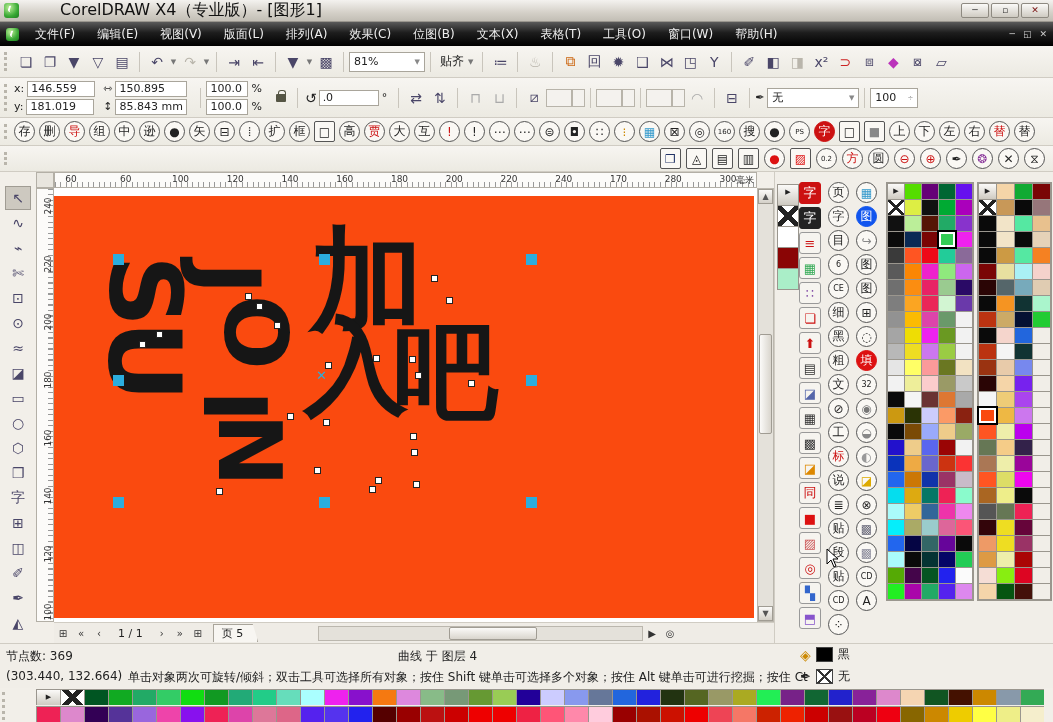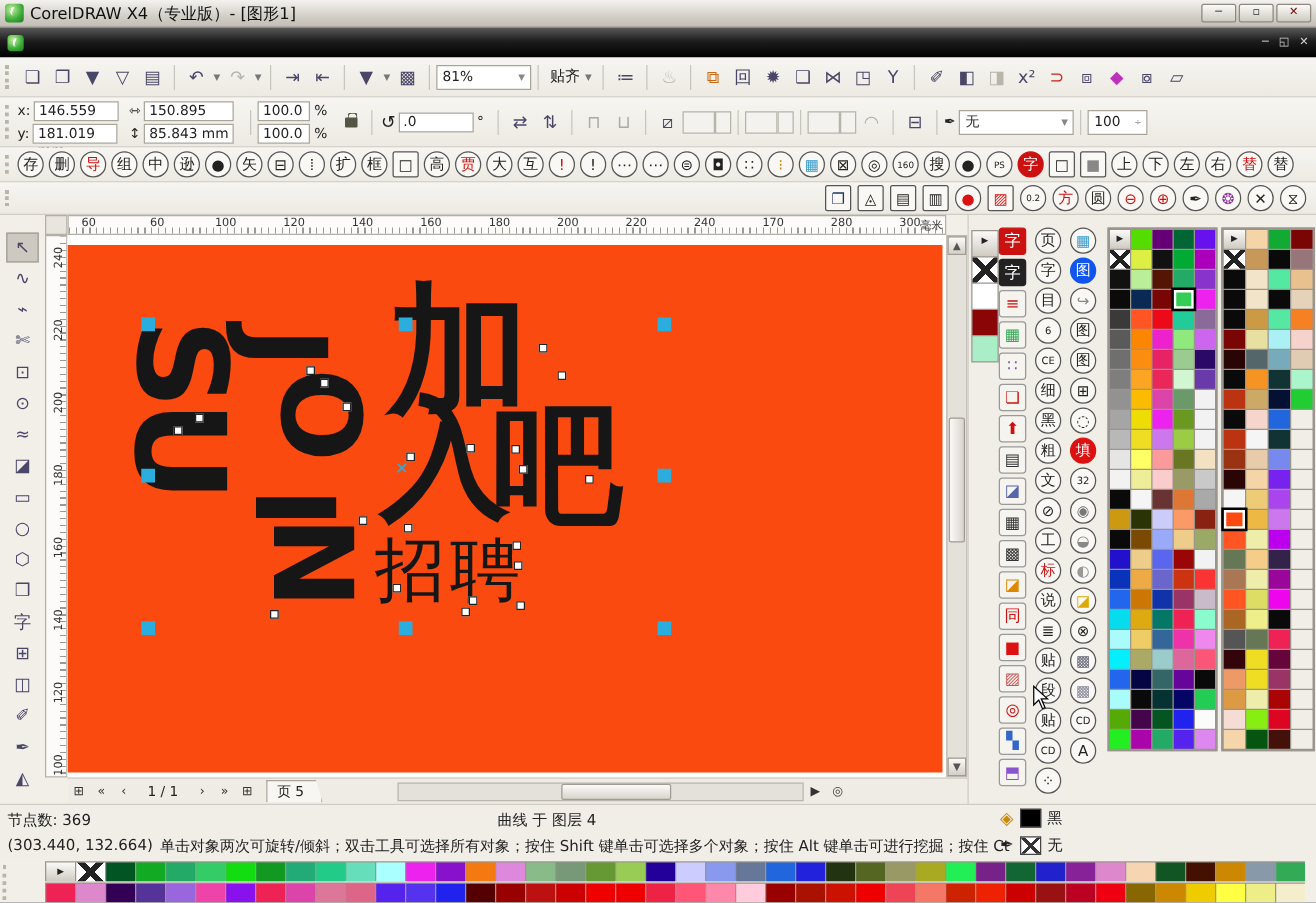--- a/index.html
+++ b/index.html
@@ -3,21 +3,21 @@
 <meta charset="utf-8">
 <style>
   html,body{margin:0;padding:0;background:#888;}
   *{box-sizing:border-box;}
   .app{position:relative;width:1053px;height:722px;background:#f2efe9;font-family:"DejaVu Sans",sans-serif;font-size:12px;color:#222;overflow:hidden;}
   .abs{position:absolute;}
   
   .titlebar{position:absolute;left:0;top:0;width:1053px;height:22px;background:linear-gradient(#f4f2ef,#d4d0c8 60%,#c2beb5);display:flex;align-items:center;padding:0 4px;border-bottom:1px solid #9a968e;}
   .applogo{width:15px;height:15px;border-radius:3px;background:radial-gradient(circle at 35% 30%,#bff09a,#39a935 60%,#1c7a1e);margin-right:5px;position:relative;flex:none;}
   .applogo::after{content:"";position:absolute;left:4px;top:3px;width:6px;height:7px;border-left:2px solid #fff;border-radius:40% 0 60% 60%;transform:rotate(18deg);}
-  .title-text{font-size:13px;color:#111;}
+  .title-text{font-size:16px;color:#111;margin-left:36px;}
   .winbtns{margin-left:auto;display:flex;gap:2px;}
   .wbtn{width:28px;height:15px;background:linear-gradient(#fbfaf8,#cfcbc2);border:1px solid #8e8a81;border-radius:2px;font-size:9px;line-height:13px;text-align:center;color:#333;}
   .wbtn.close{color:#7a1111;font-weight:bold;}
   
   .menubar{position:absolute;left:0;top:22px;width:1053px;height:24px;background:linear-gradient(#5a5a5a,#1d1d1d 45%,#000);display:flex;align-items:center;padding:0 6px;color:#eee;}
   .mitem{padding:3px 11px;cursor:default;}
   .mdibtns{margin-left:auto;display:flex;gap:8px;color:#ccc;font-size:9px;}
   
   .bar{position:absolute;left:0;width:1053px;background:linear-gradient(#f7f5f1,#eceae2);border-bottom:1px solid #d0ccc3;display:flex;align-items:center;padding-left:14px;}
   .bar::before{content:"";position:absolute;left:4px;top:6px;bottom:6px;width:3px;border-left:3px dotted #b9b5ab;}
@@ -108,20 +108,34 @@
     <span class="title-text">CorelDRAW X4（专业版）- [图形1]</span>
     <span class="winbtns">
       <span class="wbtn">─</span>
       <span class="wbtn">▫</span>
       <span class="wbtn close">✕</span>
     </span>
   </div>
 
   <div class="menubar">
     <span class="applogo" style="width:13px;height:13px;"></span>
+    <div style="display:flex;">
+        <span class="mitem">文件(F)</span>
+        <span class="mitem">编辑(E)</span>
+        <span class="mitem">视图(V)</span>
+        <span class="mitem">版面(L)</span>
+        <span class="mitem">排列(A)</span>
+        <span class="mitem">效果(C)</span>
+        <span class="mitem">位图(B)</span>
+        <span class="mitem">文本(X)</span>
+        <span class="mitem">表格(T)</span>
+        <span class="mitem">工具(O)</span>
+        <span class="mitem">窗口(W)</span>
+        <span class="mitem">帮助(H)</span>
+      </div>
     <span class="mdibtns">
       <span>─</span>
       <span>◱</span>
       <span>✕</span>
     </span>
   </div>
 
   <div class="bar" style="top:46px;height:32px;">
       <span class="tbtn">❏</span>
       <span class="tbtn">❐</span>
@@ -361,21 +375,20 @@
     <div id="art" style="position: absolute; left: 0px; top: 0px; width: 703px; height: 434px;">
         <span class="letter" style="left: 54px; top: 62px; font-size: 100px; transform: rotate(90deg); color: rgb(22, 22, 22); position: absolute;">S</span>
         <span class="letter" style="left: 48px; top: 132px; font-size: 100px; transform: rotate(90deg); color: rgb(22, 22, 22); position: absolute;">U</span>
         <span class="letter" style="left: 158px; top: 54px; font-size: 88px; transform: rotate(90deg); color: rgb(22, 22, 22); position: absolute;">J</span>
         <span class="letter" style="left: 164px; top: 108px; font-size: 88px; transform: rotate(90deg); color: rgb(22, 22, 22); position: absolute;">O</span>
         <span class="letter" style="left: 164px; top: 182px; font-size: 88px; transform: rotate(90deg); color: rgb(22, 22, 22); position: absolute;">I</span>
         <span class="letter" style="left: 158px; top: 226px; font-size: 88px; transform: rotate(90deg); color: rgb(22, 22, 22); position: absolute;">N</span>
         <span class="letter" style="left: 256px; top: 46px; font-size: 114px; font-weight: 900; color: rgb(22, 22, 22); position: absolute;">加</span>
         <span class="letter" style="left: 250px; top: 136px; font-size: 104px; font-weight: 900; color: rgb(22, 22, 22); position: absolute;">入</span>
         <span class="letter" style="left: 340px; top: 142px; font-size: 104px; font-weight: 900; color: rgb(22, 22, 22); position: absolute;">吧</span>
-        <span class="letter" style="left: 246px; top: 246px; font-size: 56px; font-weight: 500; letter-spacing: 4px; color: rgb(22, 22, 22); position: absolute;">招聘</span>
         <span class="handle" style="left: 59px; top: 66px; background: rgb(43, 173, 222);"></span>
         <span class="handle" style="left: 265px; top: 66px; background: rgb(43, 173, 222);"></span>
         <span class="handle" style="left: 472px; top: 66px; background: rgb(43, 173, 222);"></span>
         <span class="handle" style="left: 59px; top: 187px; background: rgb(43, 173, 222);"></span>
         <span class="handle" style="left: 472px; top: 187px; background: rgb(43, 173, 222);"></span>
         <span class="handle" style="left: 59px; top: 309px; background: rgb(43, 173, 222);"></span>
         <span class="handle" style="left: 265px; top: 309px; background: rgb(43, 173, 222);"></span>
         <span class="handle" style="left: 472px; top: 309px; background: rgb(43, 173, 222);"></span>
         <span class="xmark" style="left: 262px; top: 180px; color: rgb(43, 173, 222);">✕</span>
         <span class="node" style="left: 191px; top: 105px;"></span>

